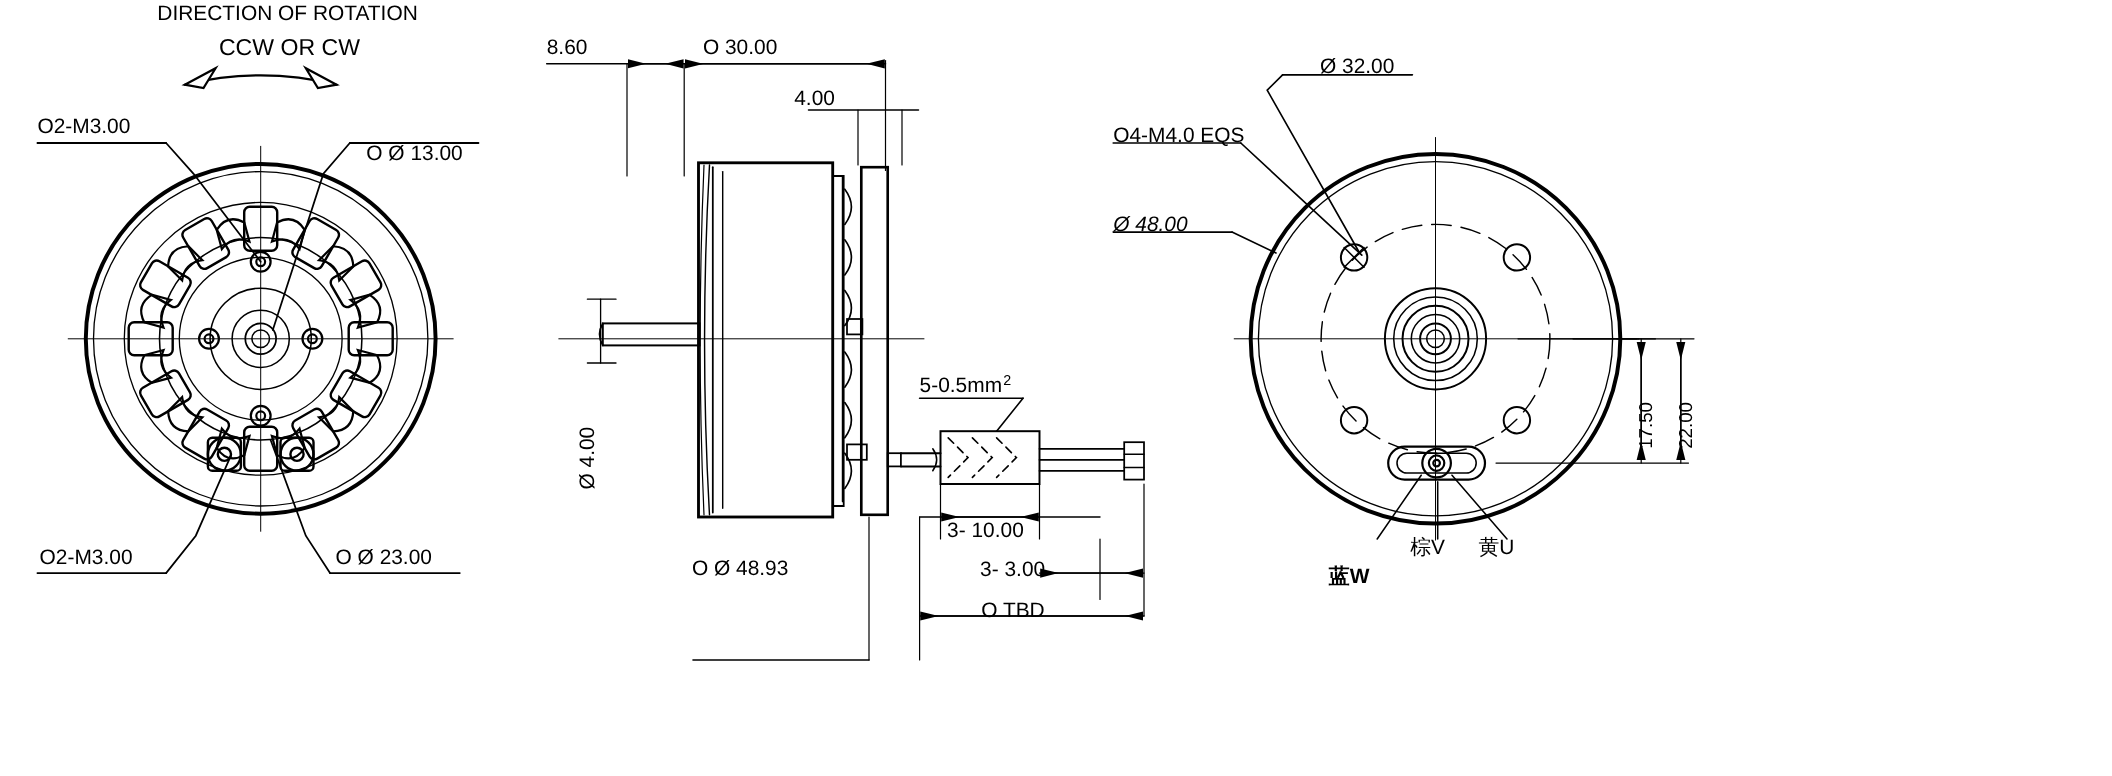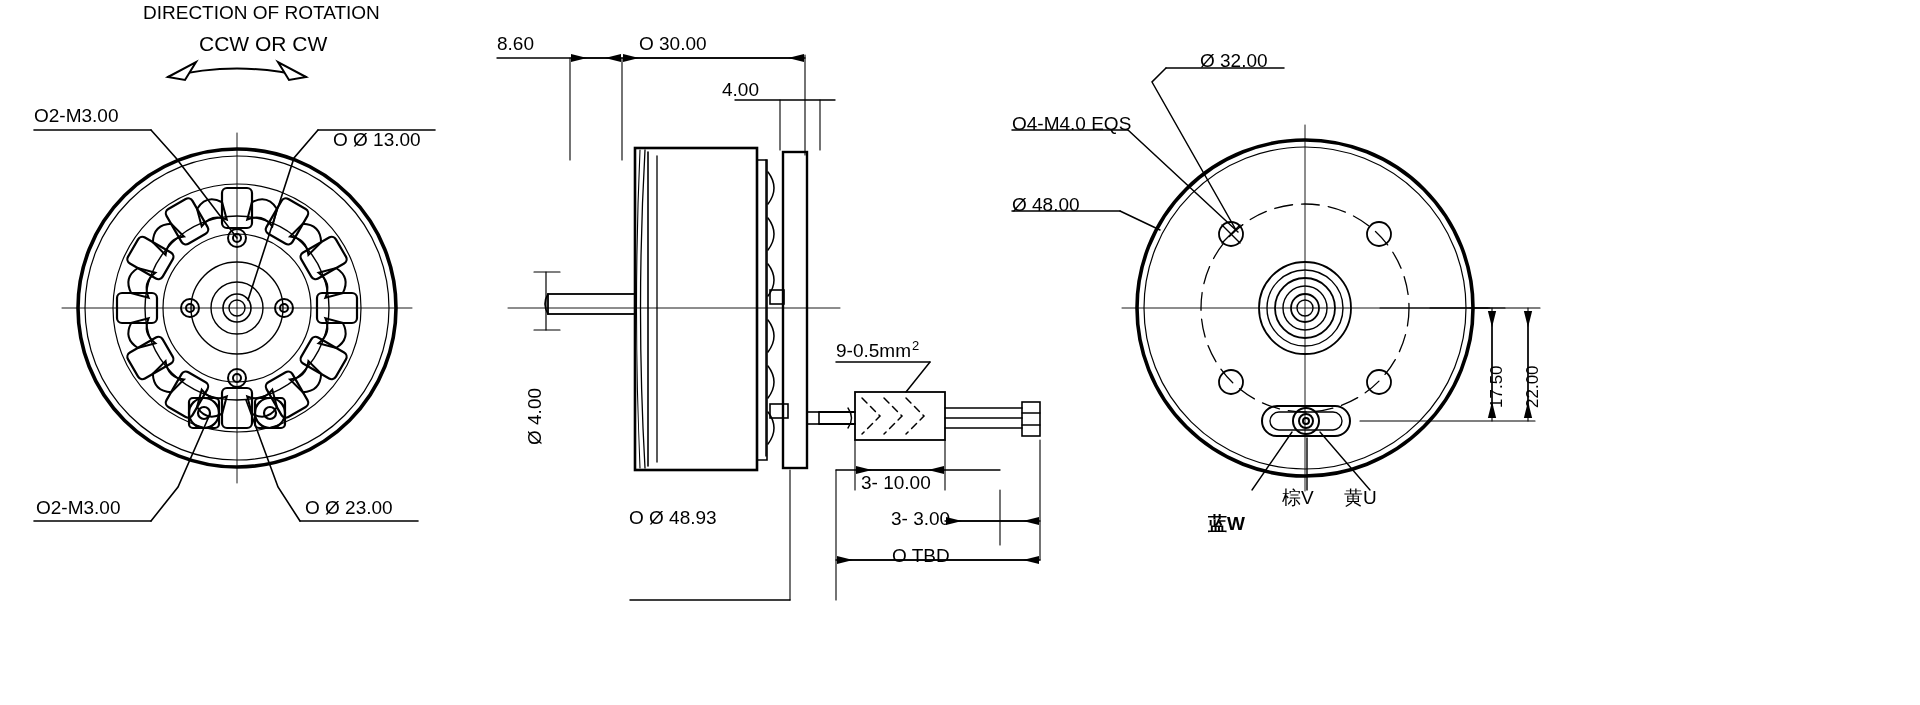--- a/index.html
+++ b/index.html
@@ -318,30 +318,30 @@
 <div class="lbl t19" style="left:305px;top:497px;">O Ø 23.00</div>
 
 <div class="lbl t19" style="left:497px;top:33px;">8.60</div>
 <div class="lbl t19" style="left:639px;top:33px;text-align:center;">O 30.00</div>
 <div class="lbl t19" style="left:722px;top:79px;">4.00</div>
 
 <div class="lbl t19 vert" style="left:524px;top:445px;">Ø 4.00</div>
 
 <div class="lbl t19" style="left:629px;top:507px;">O Ø 48.93</div>
 
-<div class="lbl t19" style="left:836px;top:340px;">9-0.5mm</div>
+<div class="lbl t19" style="left:836px;top:340px;">5-0.5mm</div>
 <div class="lbl t13" style="left:912px;top:338px;">2</div>
 
 <div class="lbl t19" style="left:861px;top:472px;">3- 10.00</div>
 <div class="lbl t19" style="left:891px;top:508px;">3- 3.00</div>
 <div class="lbl t19" style="left:892px;top:545px;">O TBD</div>
 
 <div class="lbl t19" style="left:1200px;top:50px;">Ø 32.00</div>
 <div class="lbl t19" style="left:1012px;top:113px;">O4-M4.0 EQS</div>
-<div class="lbl t19" style="left:1012px;top:194px;">Ø 48.00</div>
+<div class="lbl t19" style="left:1012px;top:194px;font-style:italic;">Ø 48.00</div>
 
 <div class="lbl t17 vert" style="left:1487px;top:408px;">17.50</div>
 <div class="lbl t17 vert" style="left:1523px;top:408px;">22.00</div>
 
 <div class="lbl t19" style="left:1208px;top:511px;font-weight:bold;">蓝W</div>
 <div class="lbl t19" style="left:1282px;top:485px;">棕V</div>
 <div class="lbl t19" style="left:1344px;top:485px;">黄U</div>
 
 </div>
 

